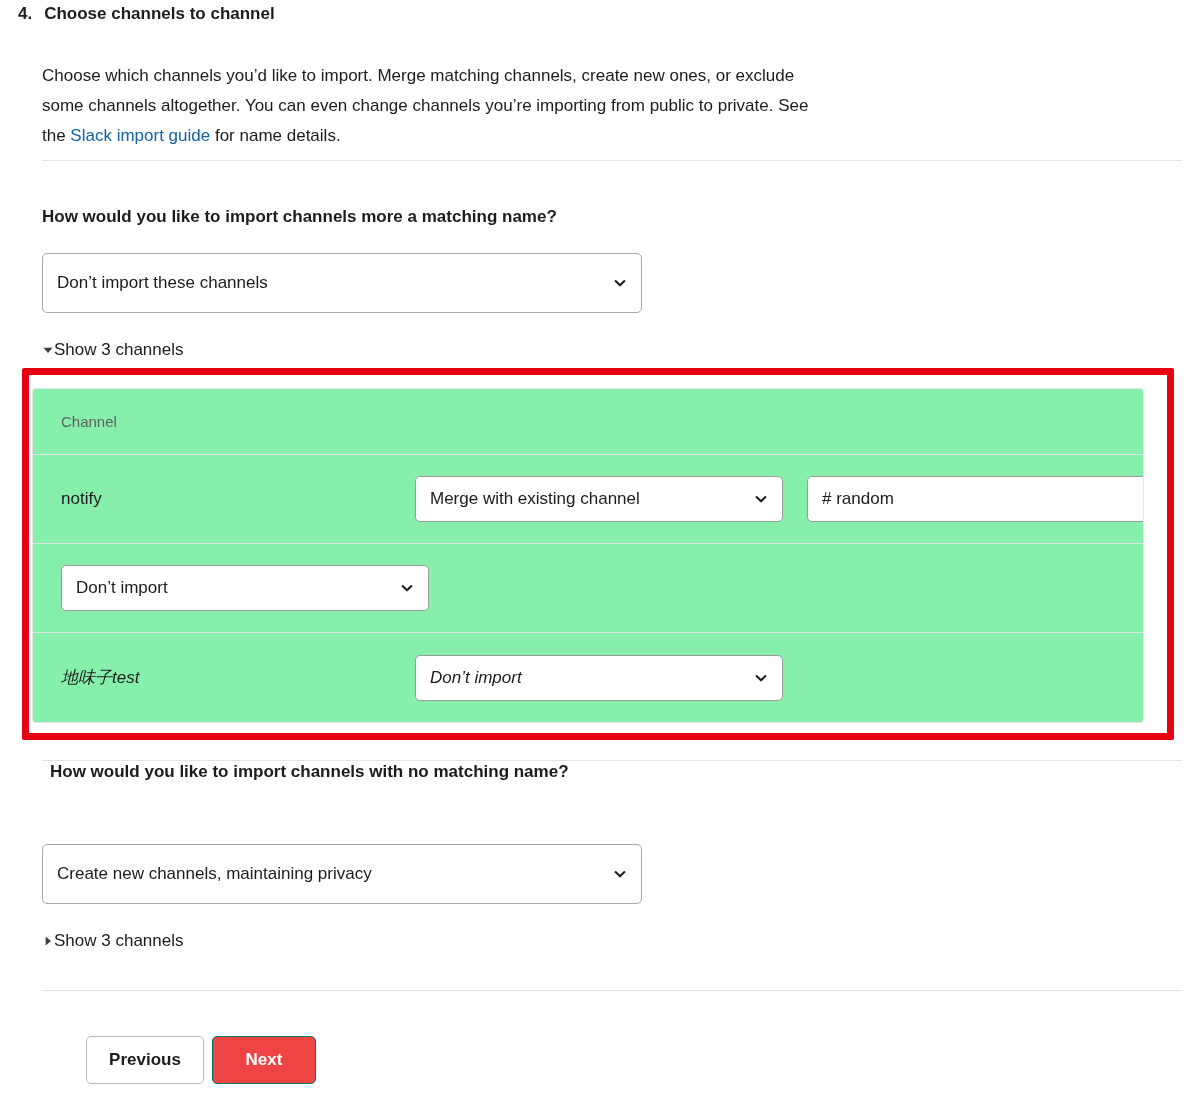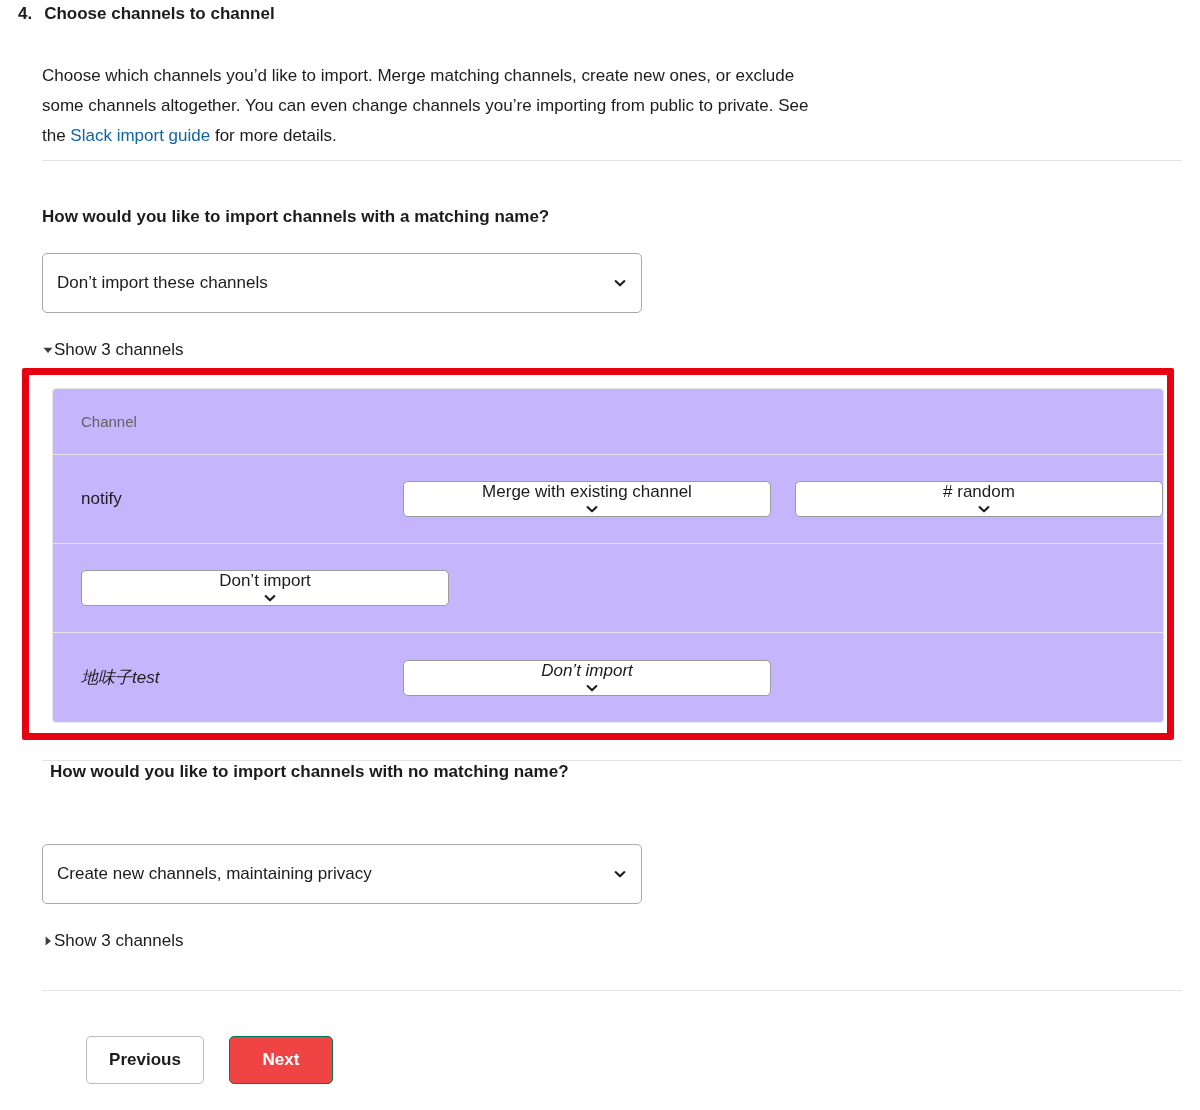--- a/index.html
+++ b/index.html
@@ -155,24 +155,24 @@
     height: 372px;
     border: 7px solid #e60012;
     border-radius: 2px;
     pointer-events: none;
     z-index: 5;
   }
 
   
   #channel-table {
     position: absolute;
-    left: 52px;
+    left: 32px;
     top: 388px;
     width: 1112px;
-    background: #c4b5fd;
+    background: #86efac;
     border: 1px solid #e8e8e8;
     border-radius: 4px;
     overflow: hidden;
   }
   .tbl-head {
     display: flex;
     align-items: center;
     height: 66px;
     padding: 0 0 0 28px;
     border-bottom: 1px solid #e4e4e4;
@@ -184,51 +184,51 @@
   }
   .col-channel { width: 322px; flex: 0 0 322px; }
   .col-action  { flex: 1 1 auto; }
 
   .tbl-row {
     display: flex;
     align-items: center;
     height: 89px;
     padding: 0 0 0 28px;
     border-bottom: 1px solid #e4e4e4;
+    gap: 32px;
   }
   .tbl-row:last-child { border-bottom: none; font-style: italic; }
   .cell-channel {
     width: 322px;
     flex: 0 0 322px;
     font-size: 17px;
     color: #1d1c1d;
   }
   .cell-action {
     flex: 1 1 auto;
     display: flex;
     align-items: center;
     gap: 24px;
   }
   .row-select {
-    height: 36px;
+    height: 46px;
     border-radius: 5px;
     border: 1px solid #9b9b9b;
-    flex-direction: column;
   }
   .sel-action   { width: 368px; flex: 0 0 368px; }
   .sel-target   { width: 368px; flex: 0 0 368px; }
 
   
   #footer-actions {
     position: absolute;
     left: 42px;
     top: 1036px;
     display: flex;
     align-items: center;
-    gap: 25px;
+    gap: 8px;
     padding-left: 44px;
   }
   .btn {
     font-family: "Liberation Sans", sans-serif;
     font-size: 17px;
     font-weight: 700;
     border-radius: 5px;
     height: 48px;
     display: flex;
     align-items: center;
@@ -251,25 +251,25 @@
   }
 </style>
 </head>
 <body>
 
 <div class="step-head">
   <span class="step-num">4.</span>
   <span class="step-title">Choose channels to channel</span>
 </div>
 
-<p class="intro"><span>Choose which channels you’d like to import. Merge matching channels, create new ones, or exclude some channels altogether. You can even change channels you’re importing from public to private. See the </span><a href="#">Slack import guide</a><span> for more details.</span></p>
+<p class="intro"><span>Choose which channels you’d like to import. Merge matching channels, create new ones, or exclude some channels altogether. You can even change channels you’re importing from public to private. See the </span><a href="#">Slack import guide</a><span> for name details.</span></p>
 
 <div class="divider" id="divider-1"></div>
 
-<div class="question" id="question-matching">How would you like to import channels with a matching name?</div>
+<div class="question" id="question-matching">How would you like to import channels more a matching name?</div>
 
 <div class="select" id="select-matching">
   <span class="sel-value">Don’t import these channels</span>
   <span class="chev">
     <svg width="14" height="14" viewBox="0 0 14 14">
         <path d="M2.6 5.1 L7 9.3 L11.4 5.1" fill="none" stroke="#1d1c1d" stroke-width="2.1" stroke-linecap="round" stroke-linejoin="round"></path>
       </svg>
   </span>
 </div>
 

